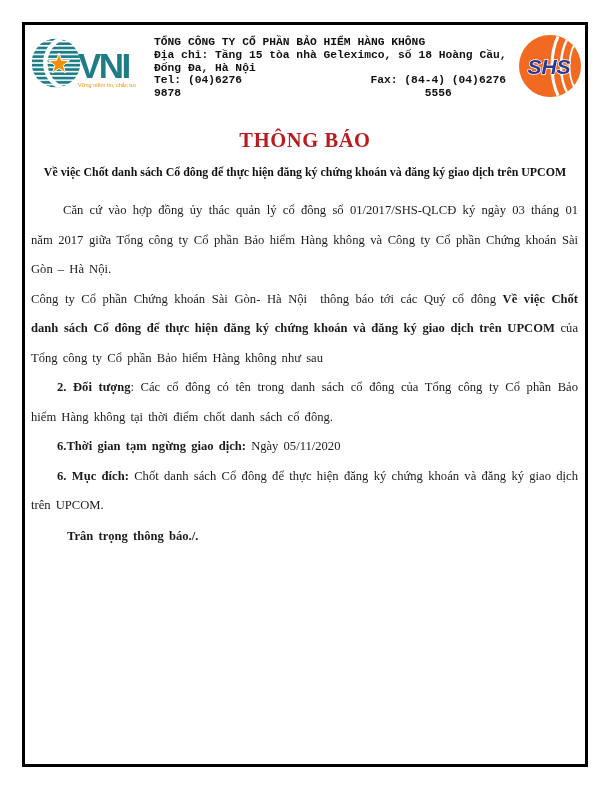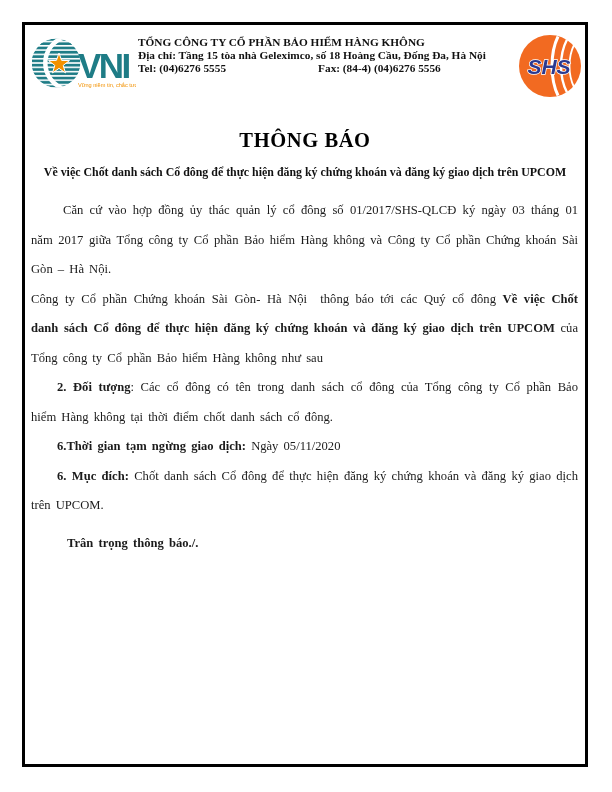--- a/index.html
+++ b/index.html
@@ -9,38 +9,38 @@
   .doc-border {
     position:absolute; left:22px; top:22px;
     width:566px; height:745px;
     border:3px solid #000;
     background:#fff;
   }
 
   
   .letterhead { display:flex; align-items:flex-start; padding:8px 2px 0 7px; }
   .vni-logo { flex:0 0 auto; }
-  .company-info { margin-left:2px; padding-top:3px; font-weight:bold; font-size:11.3px; line-height:12.8px; color:#111; }
+  .company-info { margin-left:18px; padding-top:3px; font-weight:bold; font-size:11.3px; line-height:12.8px; color:#111;font-family:Liberation Mono, monospace; }
   .tel-fax { display:flex; }
   .fax-line { margin-left:92px;text-align:center; }
   .shs-wrap { margin-left:auto; margin-top:1px; }
 
   
-  .doc-title { text-align:center; margin-top:27px; font-size:20.5px; font-weight:bold; color:#000000; letter-spacing:.6px; }
+  .doc-title { text-align:center; margin-top:27px; font-size:20.5px; font-weight:bold; color:#b91c1c; letter-spacing:.6px; }
   .doc-subtitle { text-align:center; margin-top:13px; font-size:11.9px; font-weight:bold; white-space:nowrap; color:#111; }
 
   
   .content { padding:0 7px 0 6px; }
   .content p { font-size:12.6px; line-height:29.5px; text-align:justify; word-spacing:2px; }
   .p-can-cu { text-indent:32px; }
   .p1 { margin-top:16px; }
   .p2 { margin-top:7px; }
   .p3 { }
   .notice-item { text-indent:26px; }
-  .closing { margin-top:8px; text-indent:36px; font-weight:bold; text-align:left; }
+  .closing { margin-top:1px; text-indent:36px; font-weight:bold; text-align:left; }
   b { font-weight:bold; }
 </style>
 </head>
 <body>
 
 <div class="doc-border">
 
   <div class="letterhead">
 
     <svg class="vni-logo" width="104" height="60" viewBox="0 0 104 60">
@@ -58,21 +58,21 @@
       </g>
       <polygon points="27,20 29.6,27.4 37.5,27.6 31.2,32.4 33.5,39.9 27,35.4 20.5,39.9 22.8,32.4 16.5,27.6 24.4,27.4" fill="#f29100" stroke="#ffffff" stroke-width="1"></polygon>
       <text x="46" y="45" font-family="Liberation Sans, sans-serif" font-weight="bold" font-size="35" letter-spacing="-2.5" fill="#1e7c86">VNI</text>
       <text x="46" y="53.5" font-family="Liberation Sans, sans-serif" font-size="5.6" fill="#f29100">Vững niềm tin, chắc tương lai</text>
     </svg>
 
     <div class="company-info">
       <div>TỔNG CÔNG TY CỔ PHẦN BẢO HIỂM HÀNG KHÔNG</div>
       <div>Địa chỉ: Tầng 15 tòa nhà Geleximco, số 18 Hoàng Cầu, Đống Đa, Hà Nội</div>
       <div class="tel-fax">
-        <span>Tel: (04)6276 5555</span>
+        <span>Tel: (04)6276 9878</span>
         <span class="fax-line">Fax: (84-4) (04)6276 5556</span>
       </div>
     </div>
 
     <div class="shs-wrap">
       <svg width="66" height="64" viewBox="0 0 66 64">
         <circle cx="33" cy="32" r="31" fill="#f26a21"></circle>
         <path d="M41 2.5 C 33 19, 33 45, 41 61.5" stroke="#ffffff" stroke-width="3" fill="none"></path>
         <path d="M50 5.5 C 42 21, 42 43, 50 58.5" stroke="#ffffff" stroke-width="2.4" fill="none"></path>
         <path d="M57 11 C 51 23, 51 41, 57 53" stroke="#ffffff" stroke-width="1.8" fill="none"></path>

